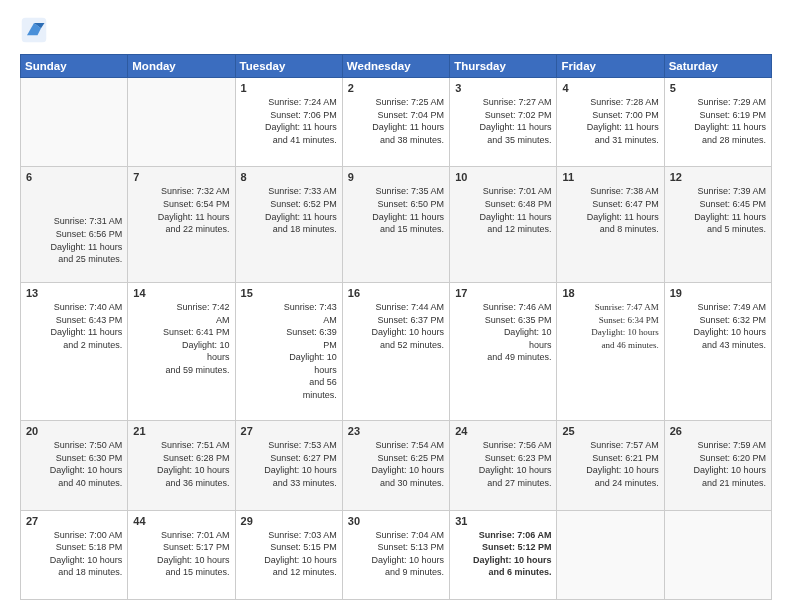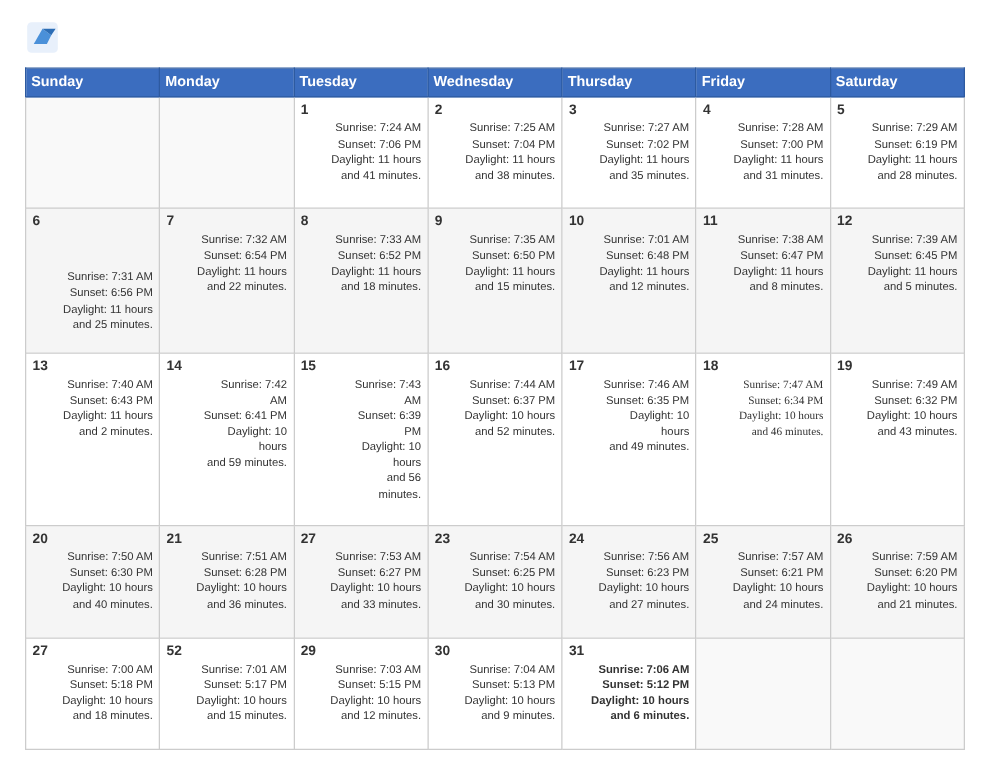--- a/index.html
+++ b/index.html
@@ -327,21 +327,21 @@
         </tr>
         <tr>
           <td>
             <span class="day-number">27</span>
             <div class="day-info" style="white-space: pre-line;">Sunrise: 7:00 AM
 Sunset: 5:18 PM
 Daylight: 10 hours
 and 18 minutes.</div>
           </td>
           <td>
-            <span class="day-number">52</span>
+            <span class="day-number">44</span>
             <div class="day-info" style="white-space: pre-line;">Sunrise: 7:01 AM
 Sunset: 5:17 PM
 Daylight: 10 hours
 and 15 minutes.</div>
           </td>
           <td>
             <span class="day-number">29</span>
             <div class="day-info" style="white-space: pre-line;">Sunrise: 7:03 AM
 Sunset: 5:15 PM
 Daylight: 10 hours

